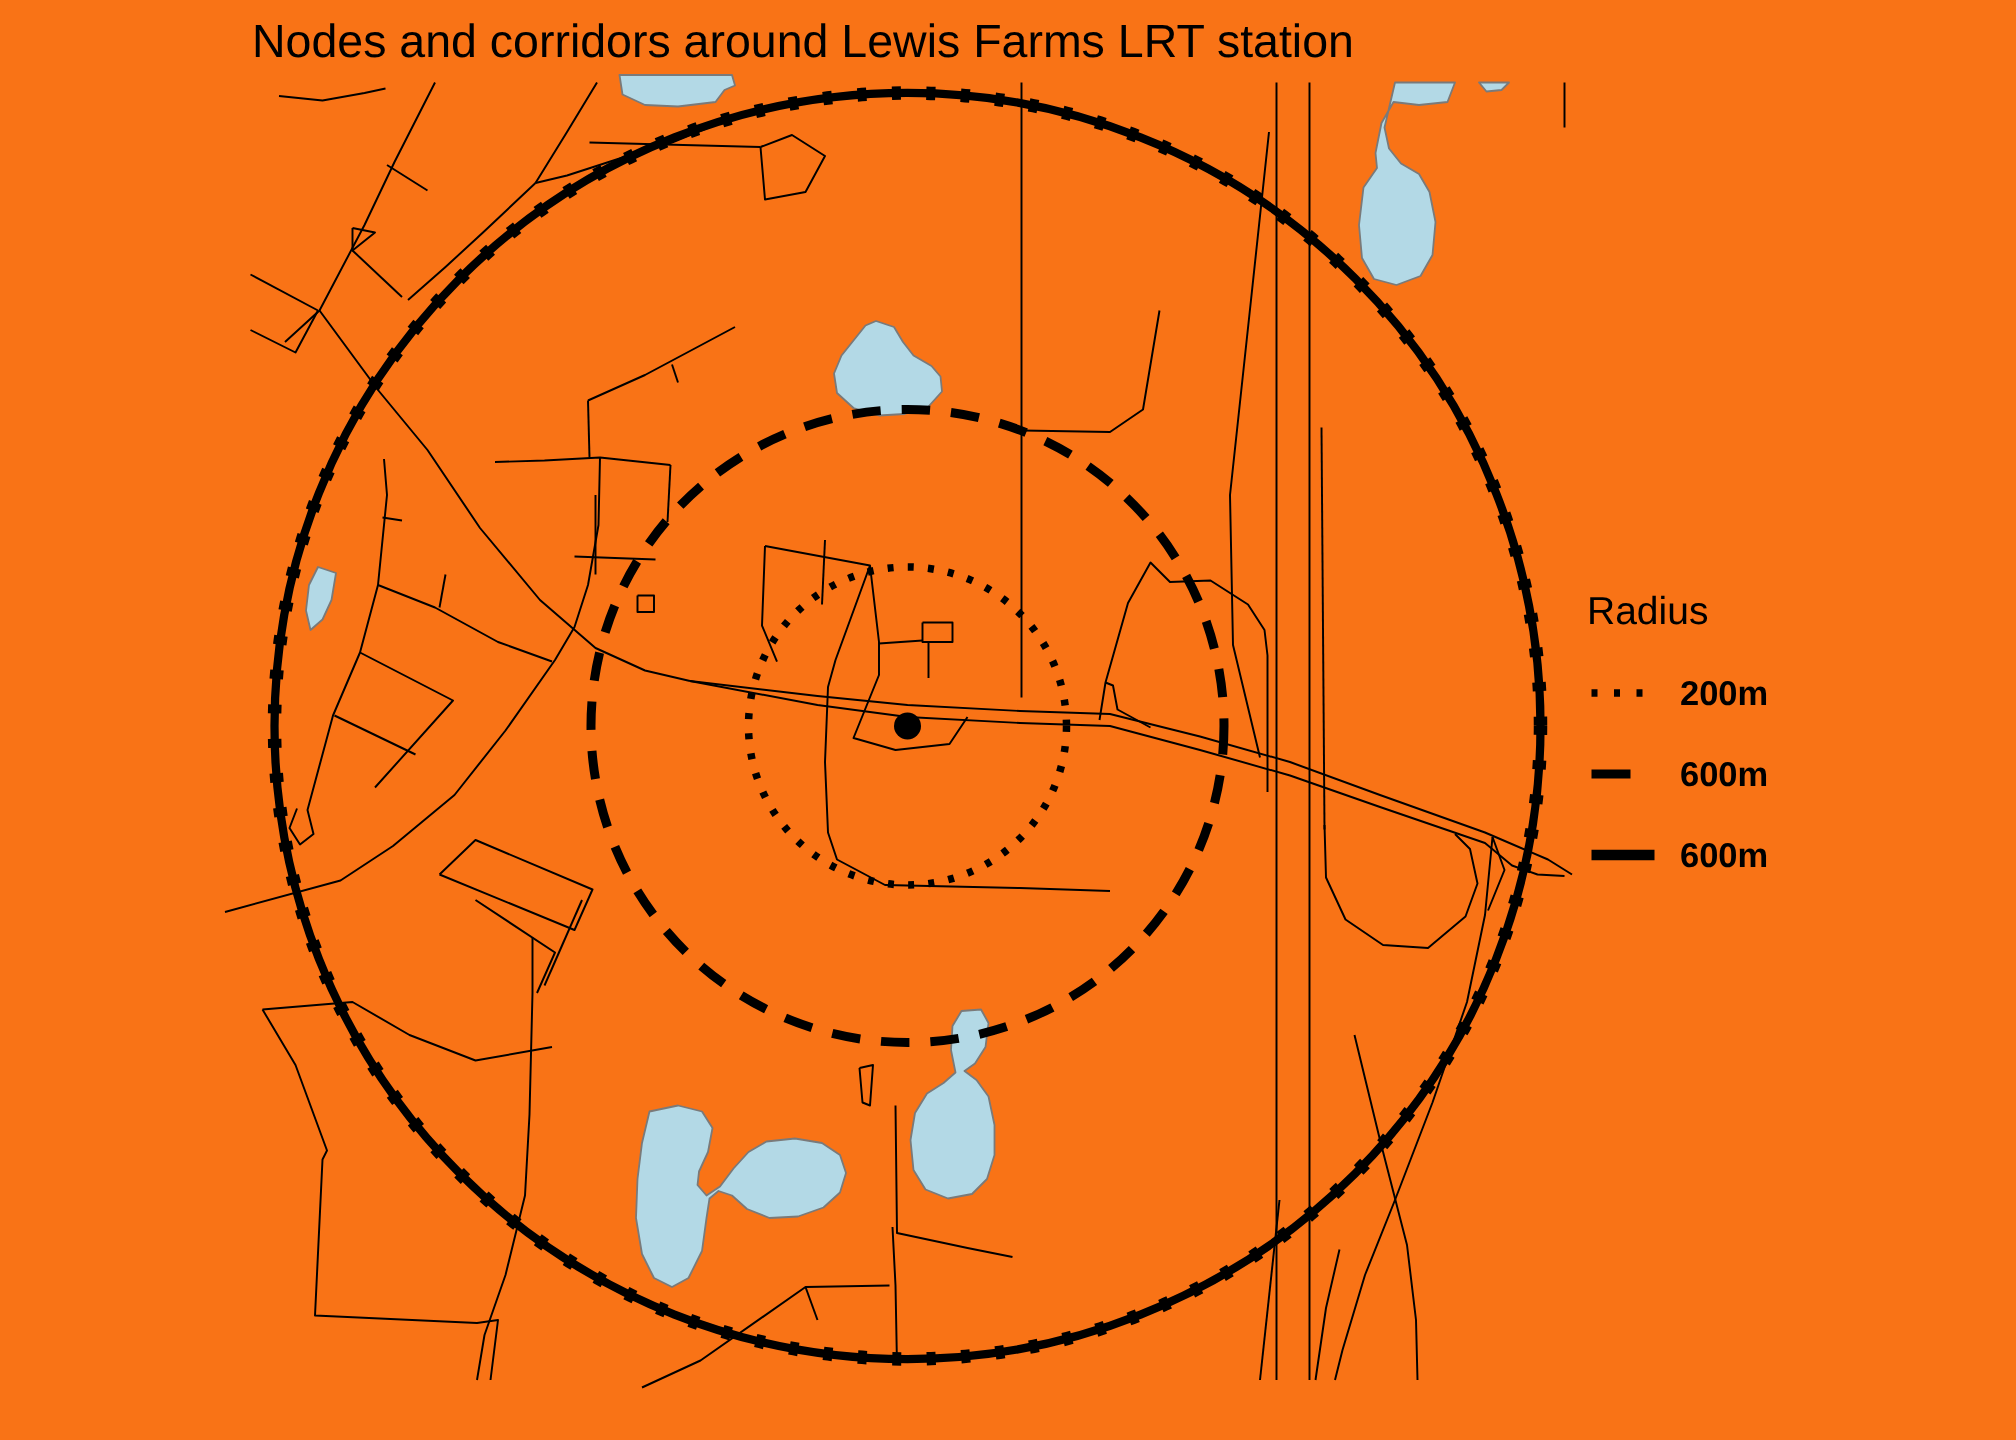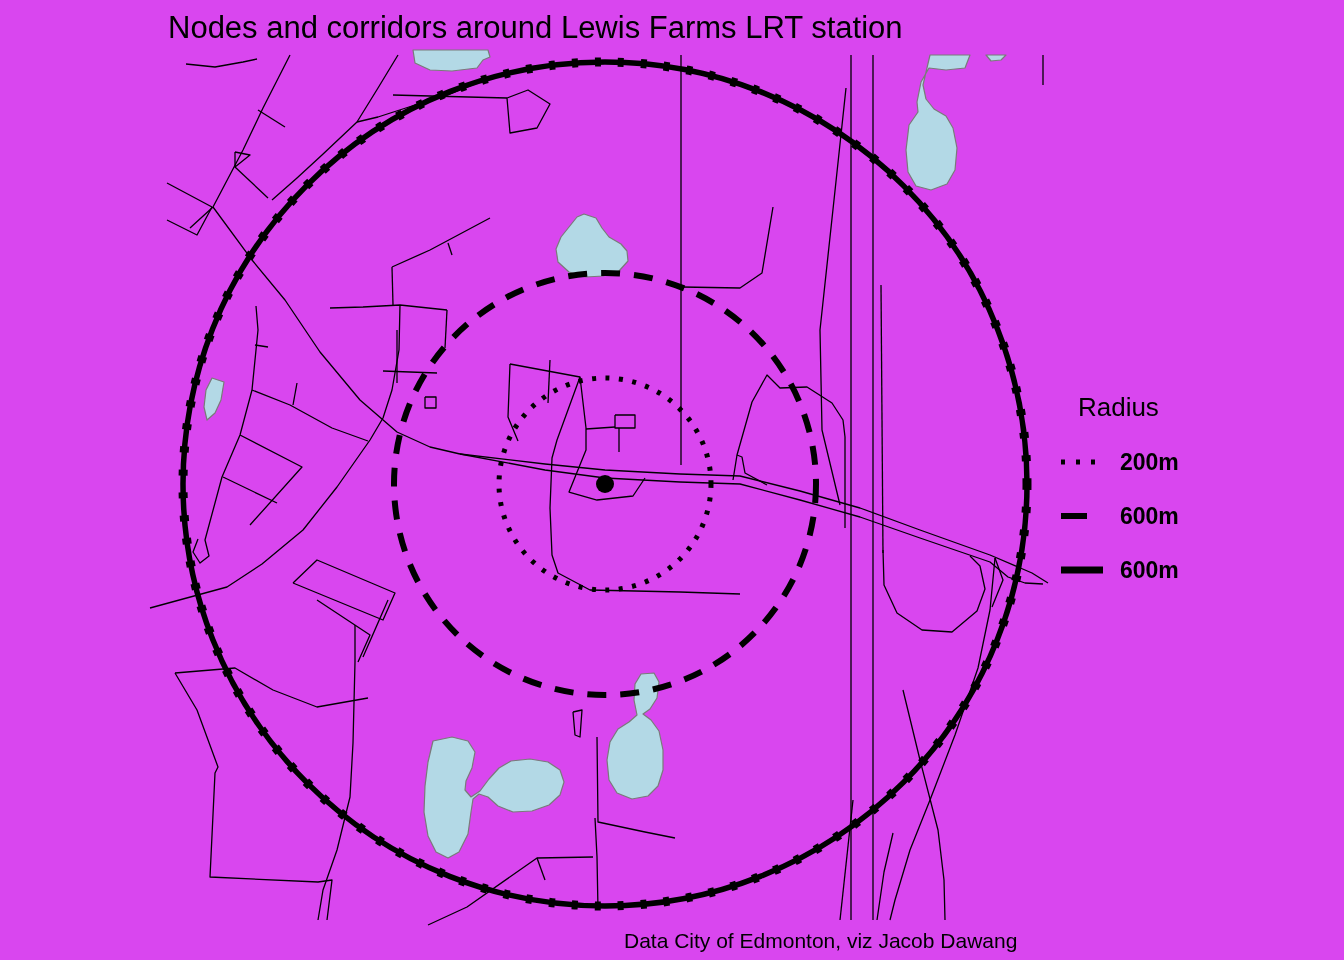--- a/index.html
+++ b/index.html
@@ -1,21 +1,21 @@
 <!DOCTYPE html>
 <html><head>
 <meta charset="utf-8">
 <style>
   html,body{margin:0;padding:0;background:#ffffff;}
-  .page{position:relative;width:1344px;height:960px;background:#d946ef;overflow:hidden;
+  .page{position:relative;width:1344px;height:960px;background:#f97316;overflow:hidden;
         font-family:"Liberation Sans","DejaVu Sans",sans-serif;color:#000;}
   .page-title{position:absolute;left:168px;top:10px;font-size:31px;font-weight:400;
               letter-spacing:0px;white-space:nowrap;}
   #map-svg{position:absolute;left:0;top:0;width:1344px;height:960px;}
-  .legend{position:absolute;left:1058px;top:392px;text-align:center;}
+  .legend{position:absolute;left:1058px;top:392px;}
   .legend-title{font-size:26px;margin-bottom:27px;}
   .legend-items{display:flex;flex-direction:column;gap:30px;font-weight:bold;}
   .legend-row{display:flex;align-items:center;height:24px;}
   .legend-row svg{display:block;margin-right:14px;}
   .legend-label{font-size:23px;}
   .caption{position:absolute;left:624px;top:929px;font-size:21px;white-space:nowrap;}
 </style>
 </head>
 <body>
 
@@ -118,14 +118,13 @@
         </div>
         <div class="legend-row">
           <svg width="48" height="16">
             <line x1="3" y1="8" x2="45" y2="8" stroke="#000000" stroke-width="7"></line>
           </svg>
           <span class="legend-label">600m</span>
         </div>
       </div>
   </div>
 
-  <div class="caption">Data City of Edmonton, viz Jacob Dawang</div>
 </div>
 
 </body></html>

